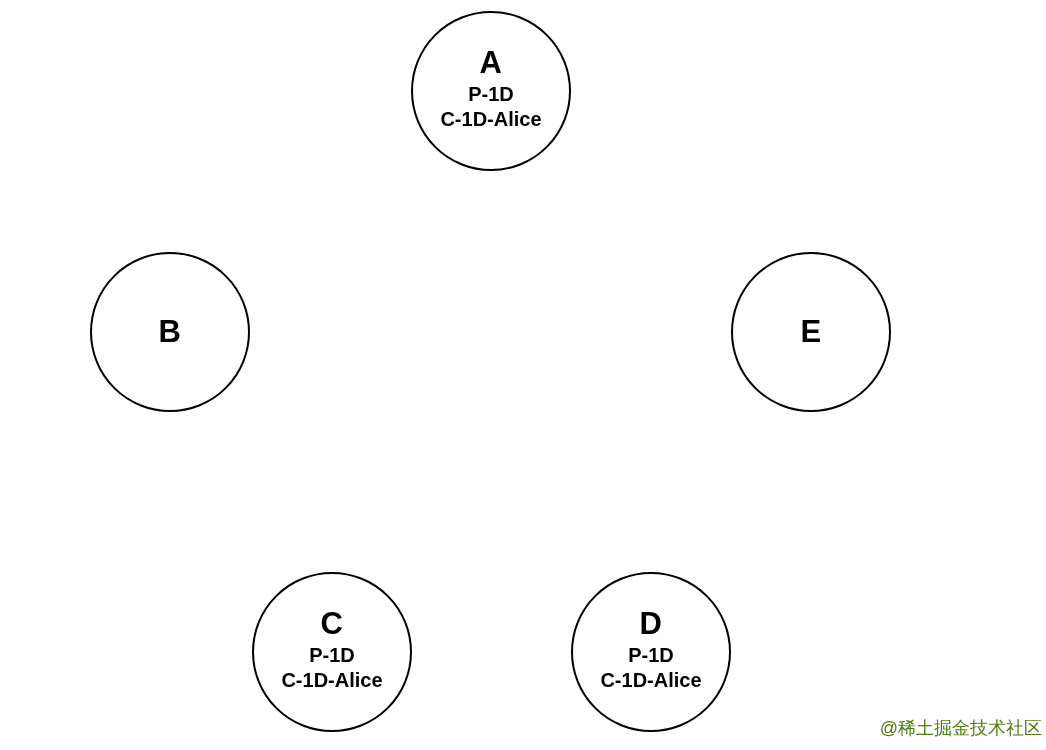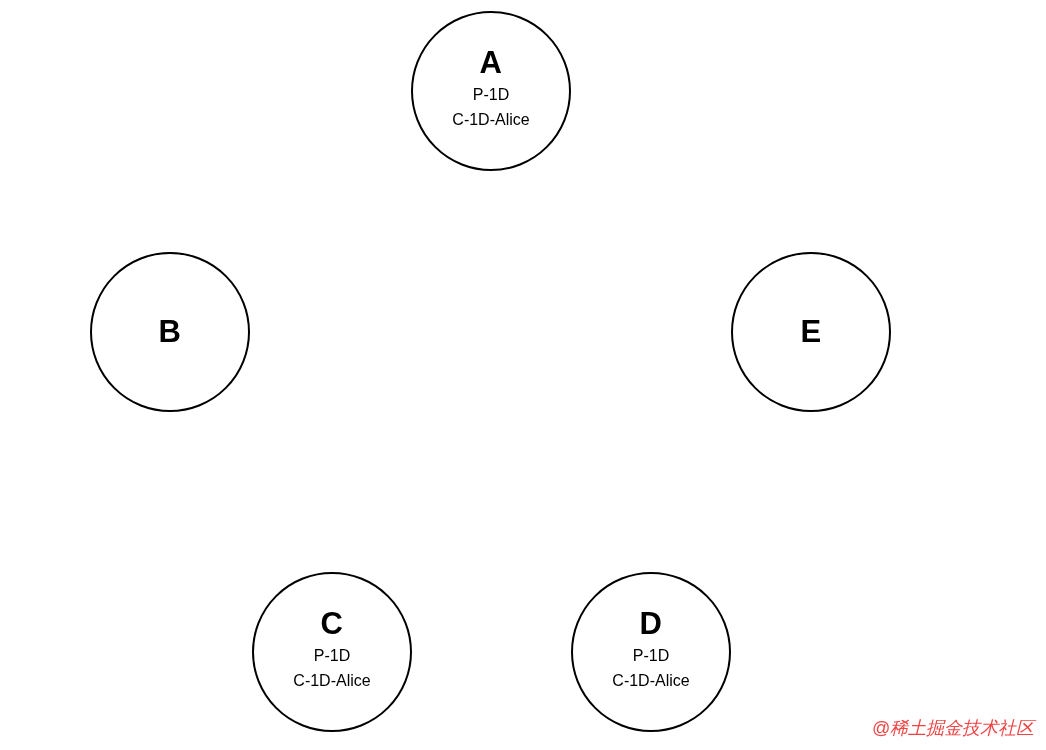--- a/index.html
+++ b/index.html
@@ -32,44 +32,43 @@
     justify-content: center;
   }
   .node-label {
     font-weight: bold;
     font-size: 31px;
     line-height: 34px;
     color: #000000;
     letter-spacing: 0.5px;
   }
   .node-sub {
-    font-weight: normal;
-    font-size: 16px;
+    font-weight: bold;
+    font-size: 20px;
     line-height: 25px;
     color: #000000;
     white-space: nowrap;
   }
   
   .node.has-sub .node-label {
     margin-bottom: 2px;
     margin-top: -4px;
   }
   .node.no-sub .node-label {
     margin: 0;
   }
   .watermark {
     position: absolute;
-    right: 12px;
+    right: 4px;
     bottom: 10px;
     font-size: 18px;
     line-height: 24px;
-    color: #ef4444;
+    color: #4d7c0f;
     white-space: nowrap;
     user-select: none;
-    font-style: italic;
   }
 </style>
 </head>
 <body>
 
 <div id="canvas">
 
   <div class="node has-sub" style="left:411px; top:11px; width:160px; height:160px;">
     <div class="node-label">A</div>
     <div class="node-sub">P-1D</div>

